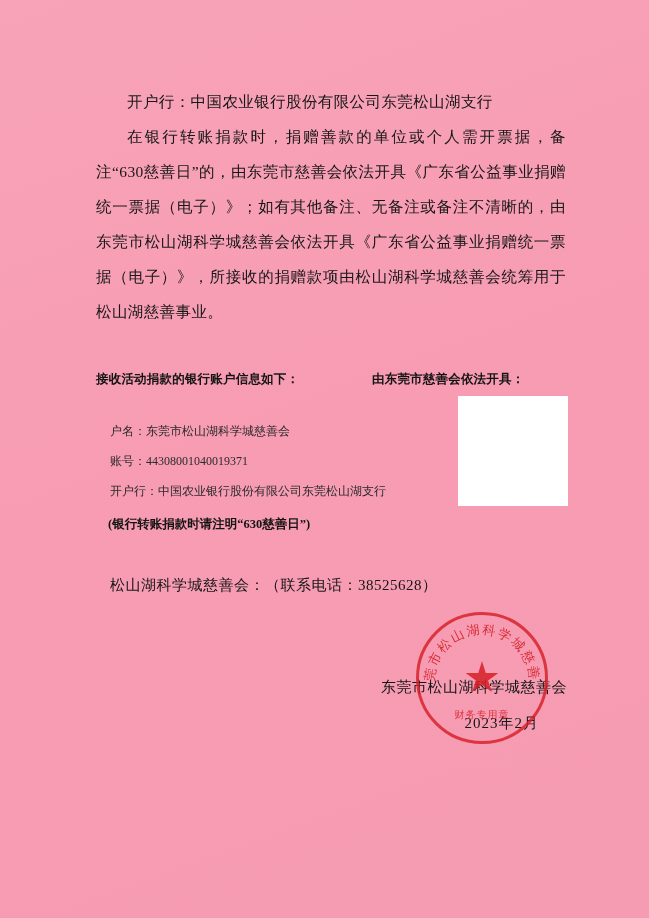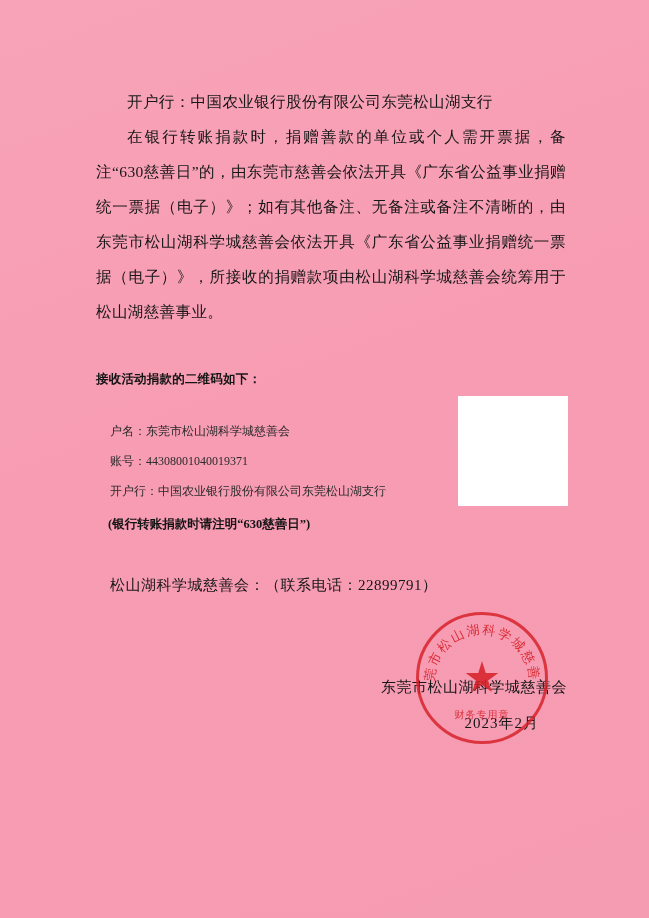--- a/index.html
+++ b/index.html
@@ -191,21 +191,22 @@
 <body>
 
 <div class="page">
 
   <div class="content">
     <p class="para first">开户行：中国农业银行股份有限公司东莞松山湖支行</p>
     <p class="para indent">在银行转账捐款时，捐赠善款的单位或个人需开票据，备注“630慈善日”的，由东莞市慈善会依法开具《广东省公益事业捐赠统一票据（电子）》；如有其他备注、无备注或备注不清晰的，由东莞市松山湖科学城慈善会依法开具《广东省公益事业捐赠统一票据（电子）》，所接收的捐赠款项由松山湖科学城慈善会统筹用于松山湖慈善事业。</p>
   </div>
 
   <div class="section-heads">
-    <div class="head-right">接收活动捐款的二维码如下：</div>
+    <div class="head-left">接收活动捐款的银行账户信息如下：</div>
+    <div class="head-right">由东莞市慈善会依法开具：</div>
   </div>
 
   <div class="bank-info">
     <div class="bank-line">户名：东莞市松山湖科学城慈善会</div>
     <div class="bank-line">账号：44308001040019371</div>
     <div class="bank-line">开户行：中国农业银行股份有限公司东莞松山湖支行</div>
   </div>
 
   <div class="qr">
     <div class="qr-grid" id="qr-grid">
@@ -1048,21 +1049,21 @@
         <i class="on"></i>
         <i class="on"></i>
         <i></i>
         <i class="on"></i>
         <i class="on"></i>
       </div>
   </div>
 
   <div class="note-bold">(银行转账捐款时请注明“630慈善日”)</div>
 
-  <div class="contact">松山湖科学城慈善会：（联系电话：22899791）</div>
+  <div class="contact">松山湖科学城慈善会：（联系电话：38525628）</div>
 
   <div class="sign">东莞市松山湖科学城慈善会</div>
   <div class="date">2023年2月</div>
 
   <div class="stamp">
     <div class="ring"></div>
     <div class="arc-text">
       <svg viewBox="0 0 132 132">
         <defs>
           <path id="arcpath" d="M 18,70 A 48,48 0 0 1 114,70"></path>

